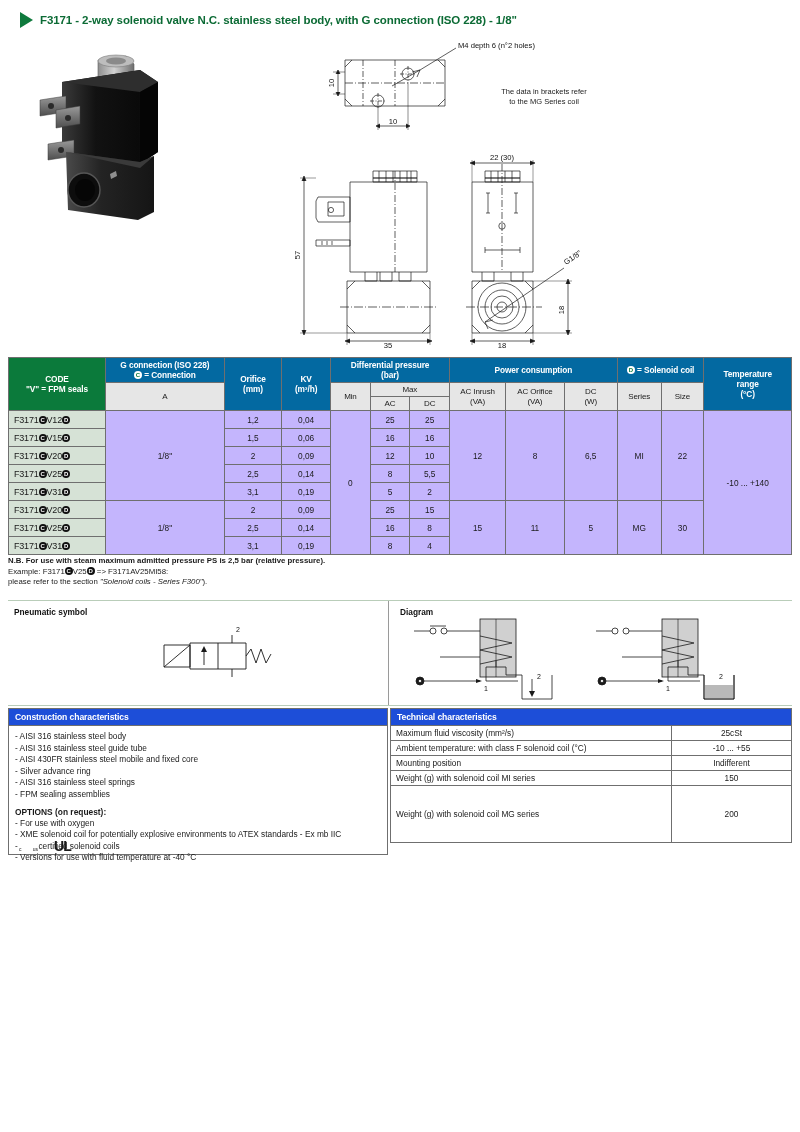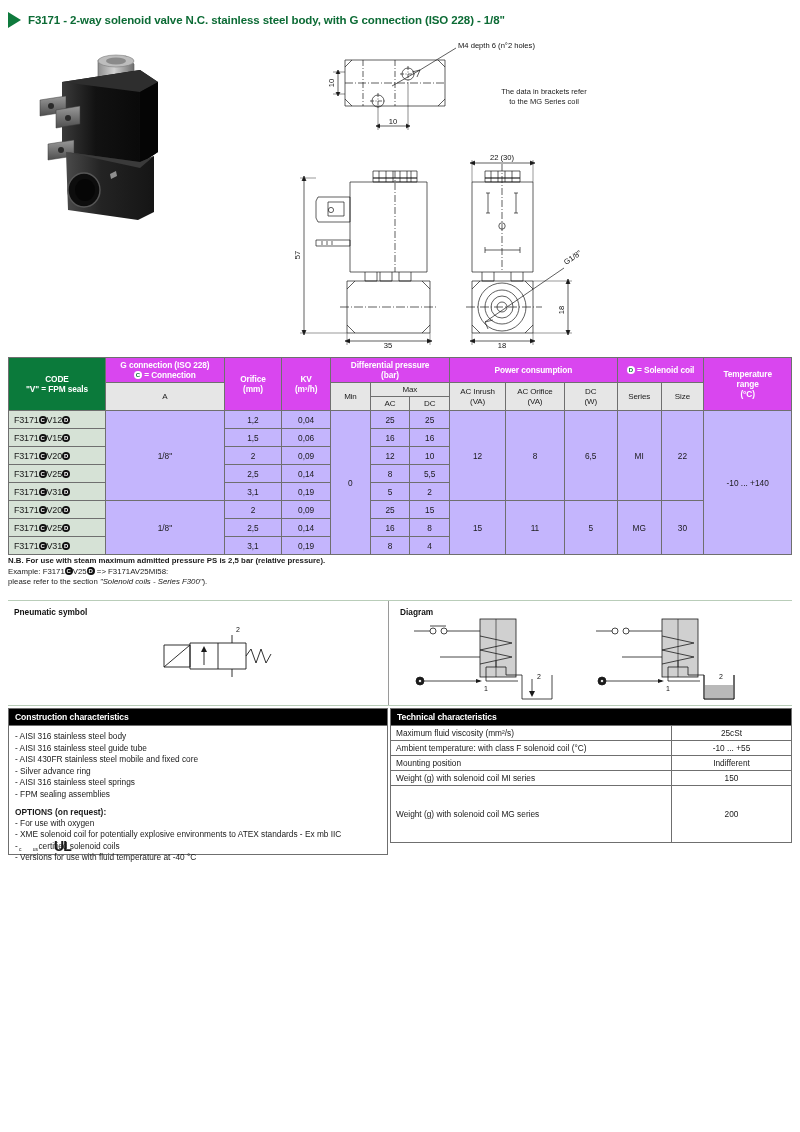--- a/index.html
+++ b/index.html
@@ -5,36 +5,36 @@
   html,body{margin:0;padding:0;background:#ffffff;}
   body{
     width:800px;height:1132px;position:relative;
     font-family:"Liberation Sans", sans-serif;
     color:#1a1a1a;
     -webkit-font-smoothing:antialiased;
   }
   .page{position:relative;width:800px;height:1132px;overflow:hidden;}
 
   
-  .title-bar{position:absolute;left:0;top:8px;width:642px;height:24px;display:flex;align-items:center;}
+  .title-bar{position:absolute;left:0;top:8px;width:642px;height:24px;display:flex;align-items:center;padding-left:12px;}
   .title-arrow{width:0;height:0;border-left:13px solid #0f7a3d;border-top:8px solid transparent;border-bottom:8px solid transparent;margin-left:8px;margin-right:7px;}
   .title-text{font-size:11.5px;font-weight:bold;color:#0c6b35;letter-spacing:-0.1px;white-space:nowrap;}
 
   
   .topband{position:absolute;left:0;top:32px;width:800px;height:312px;}
   .photo-wrap{position:absolute;left:22px;top:8px;width:180px;height:200px;}
   .dwg1{position:absolute;left:300px;top:2px;width:300px;height:140px;}
   .dwg2{position:absolute;left:280px;top:118px;width:330px;height:200px;}
   .bracket-note{position:absolute;left:498px;top:55px;width:92px;font-size:7.5px;line-height:10px;text-align:center;color:#222;}
 
   
   table{border-collapse:collapse;}
   .main-table{position:absolute;left:8px;top:357px;width:784px;font-size:8px;}
   .main-table td,.main-table th{border:1px solid #6f6f6f;text-align:center;vertical-align:middle;padding:0;}
-  .main-table thead th{background:#d946ef;color:#ffffff;font-weight:bold;font-size:8.3px;line-height:10px;letter-spacing:-0.1px;}
+  .main-table thead th{background:#0369a1;color:#ffffff;font-weight:bold;font-size:8.3px;line-height:10px;letter-spacing:-0.1px;}
   .main-table thead th.sub{background:#e6e6e6;color:#1a1a1a;font-weight:normal;font-size:8px;}
   .main-table thead th.codehead{background:#0b7a3b;}
   .main-table tbody td{height:17px;background:#c4b5fd;font-size:8.3px;}
   .main-table tbody td.code{background:#d6e2d6;text-align:left;padding-left:5px;font-size:9px;white-space:nowrap;letter-spacing:-0.2px;}
   .circ{display:inline-block;width:8px;height:8px;line-height:8px;border-radius:50%;background:#111;color:#fff;font-size:6px;text-align:center;vertical-align:1px;font-weight:bold;font-family:"Liberation Sans",sans-serif;}
   .circ-w{display:inline-block;width:8px;height:8px;line-height:8px;border-radius:50%;background:#ffffff;color:#0b7a3b;font-size:6px;text-align:center;vertical-align:1px;font-weight:bold;}
 
   
   .nb{position:absolute;left:8px;top:556px;width:784px;font-size:7.8px;line-height:10.6px;color:#1a1a1a;}
   .nb .b{font-weight:bold;}
@@ -43,21 +43,21 @@
   
   .panel{position:absolute;left:8px;top:600px;width:784px;height:104px;border-top:1px solid #b9cdb9;border-bottom:1px solid #b9cdb9;}
   .panel .vdiv{position:absolute;left:380px;top:0;width:1px;height:104px;background:#9a9a9a;}
   .panel-h{position:absolute;font-size:8.3px;font-weight:bold;color:#111;}
   .sym-area{position:absolute;left:120px;top:14px;width:250px;height:86px;}
   .dia-area{position:absolute;left:392px;top:8px;width:390px;height:96px;}
 
   
   .cc{position:absolute;left:8px;top:708px;width:380px;font-size:8px;}
   .tc{position:absolute;left:390px;top:708px;width:402px;font-size:8px;}
-  .cc .hd,.tc .hd{background:#000000;color:#fff;font-weight:bold;font-size:8.6px;padding:3px 6px;border:1px solid #6f6f6f;letter-spacing:-0.1px;}
+  .cc .hd,.tc .hd{background:#1d4ed8;color:#fff;font-weight:bold;font-size:8.6px;padding:3px 6px;border:1px solid #6f6f6f;letter-spacing:-0.1px;}
   .cc .body{border:1px solid #6f6f6f;border-top:none;padding:5px 6px 8px 6px;height:129px;box-sizing:border-box;}
   .cc .li{font-size:8.3px;line-height:11.6px;white-space:nowrap;}
   .cc .opt{font-size:8.4px;font-weight:bold;margin-top:6px;margin-bottom:1px;}
   .tc table{width:100%;}
   .tc td{border:1px solid #6f6f6f;border-top:none;font-size:8.3px;padding:2px 5px;}
   .tc td.lbl{text-align:left;width:270px;}
   .tc td.val{text-align:center;}
   .ul-mark{display:inline-block;position:relative;width:16px;height:10px;vertical-align:-2px;}
   .ul-mark b{position:absolute;left:2px;top:0;font-size:14px;font-weight:bold;letter-spacing:-1px;padding-left:32px;}
   .ul-mark i{position:absolute;font-style:normal;font-size:5px;top:3px;}

